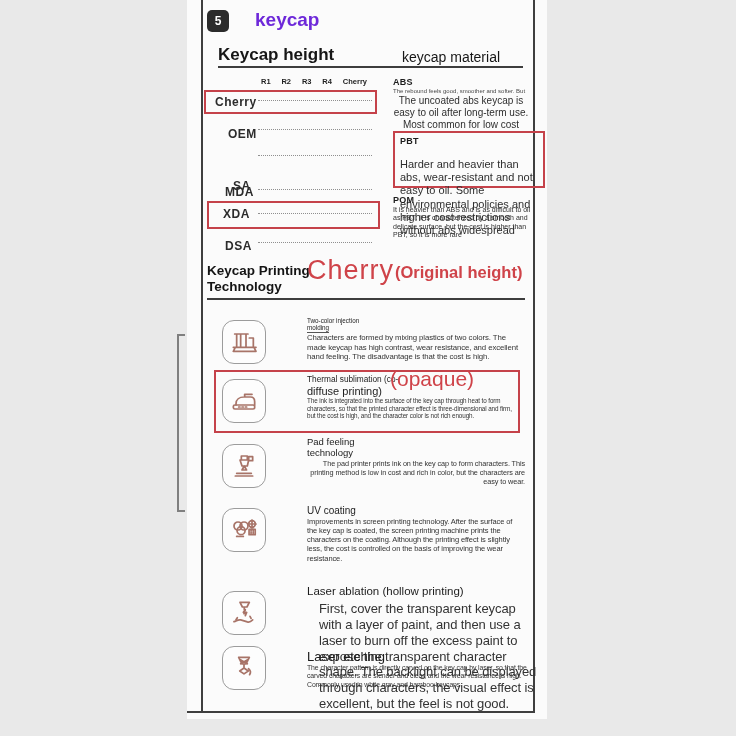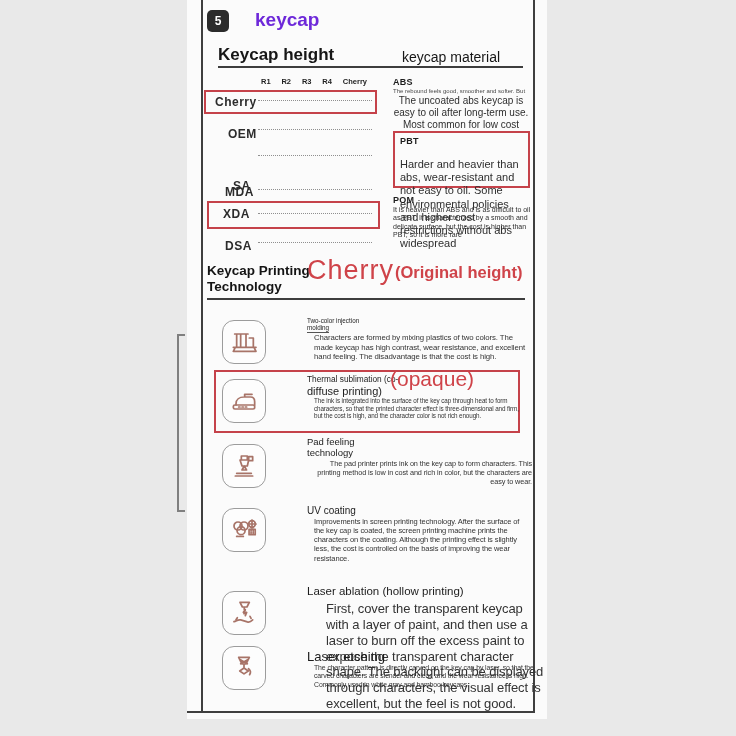--- a/index.html
+++ b/index.html
@@ -52,21 +52,21 @@
 
   
   .print-title{font-size:13.5px;font-weight:600;color:#141414;}
   .red-big{color:#cf4349;}
   .rule2{left:20px;top:298px;width:318px;height:2px;background:#3d3d3d;}
 
   .icon-box{width:44px;height:44px;border:1.6px solid #9c9c9c;border-radius:12px;background:#fdfdfd;
     display:flex;align-items:center;justify-content:center;}
   .icon-box svg{stroke:#a87468;fill:none;stroke-width:1.3;stroke-linecap:round;stroke-linejoin:round;}
   .item-title{color:#1c1c1c;line-height:1.1;}
-  .item-desc{color:#333;line-height:1.22;letter-spacing:-0.1px;margin-left:7px;}
+  .item-desc{color:#333;line-height:1.22;letter-spacing:-0.1px;}
   .u{border-bottom:1px solid #555;}
 </style>
 </head>
 <body>
 
 <div id="stage">
   <div id="bracket"></div>
 
   <div id="page">
     <div id="frame-left" class="frame-line"></div>
@@ -147,21 +147,21 @@
         <span class="cap"></span>
         <span class="cap"></span>
         <span class="cap"></span>
         <span class="cap space"></span>
     </div>
 
     <div class="abs mat-name" style="left:206px;top:77px;">ABS</div>
     <div class="abs mat-note" style="left:206px;top:88px;">The rebound feels good, smoother and softer. But</div>
     <div class="abs mat-desc" style="left:206px;top:95px;width:136px;font-size:10px;text-align:center;">The uncoated abs keycap is easy to oil after long-term use. Most common for low cost</div>
 
-    <div class="abs redbox" style="left:206px;top:131px;width:137px;height:57px;padding:3px 5px;">
+    <div class="abs redbox" style="left:206px;top:131px;width:152px;height:57px;padding:3px 5px;">
       <div class="mat-name">PBT</div>
       <div class="mat-desc" style="font-size:11px;margin-top:12px;">Harder and heavier than abs, wear-resistant and not easy to oil. Some environmental policies and higher cost restrictions without abs widespread</div>
     </div>
 
     <div class="abs mat-name" style="left:206px;top:195px;">POM</div>
     <div class="abs mat-desc" style="left:206px;top:206px;width:141px;font-size:7px;">It is heavier than ABS and is as difficult to oil as PBT. It is characterized by a smooth and delicate surface, but the cost is higher than PBT, so it is more rare</div>
 
     <div class="abs print-title" style="left:20px;top:263px;">Keycap Printing</div>
     <div class="abs print-title" style="left:20px;top:279px;">Technology</div>
     <div class="abs red-big" style="left:120px;top:255px;font-size:27px;letter-spacing:1px;">Cherry</div>

